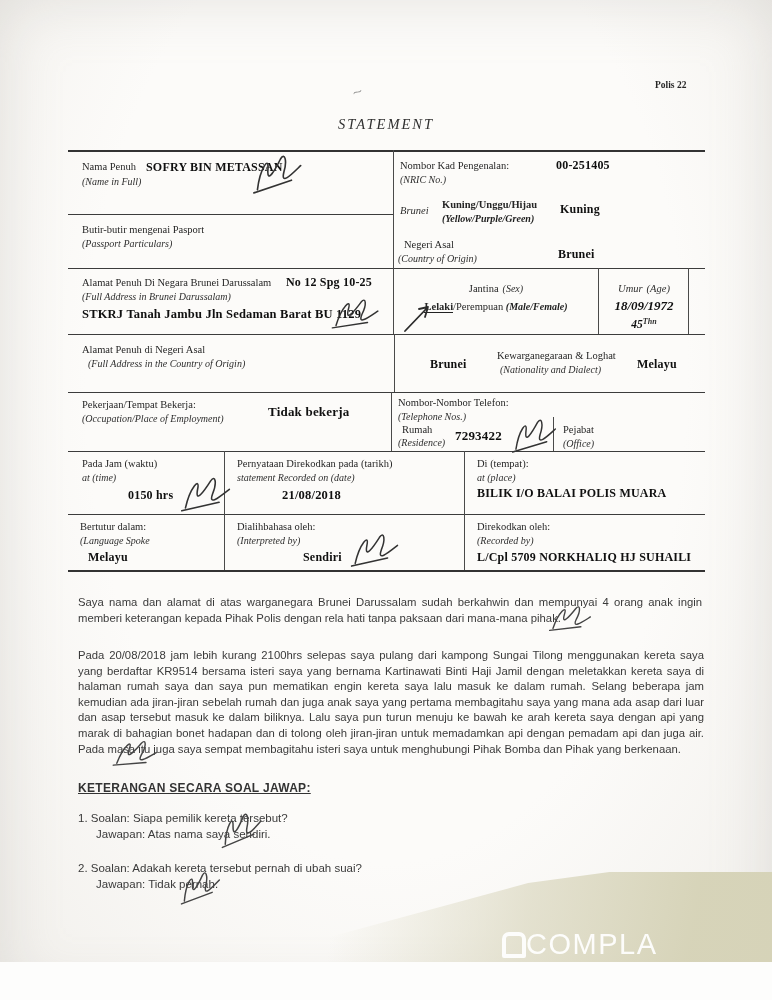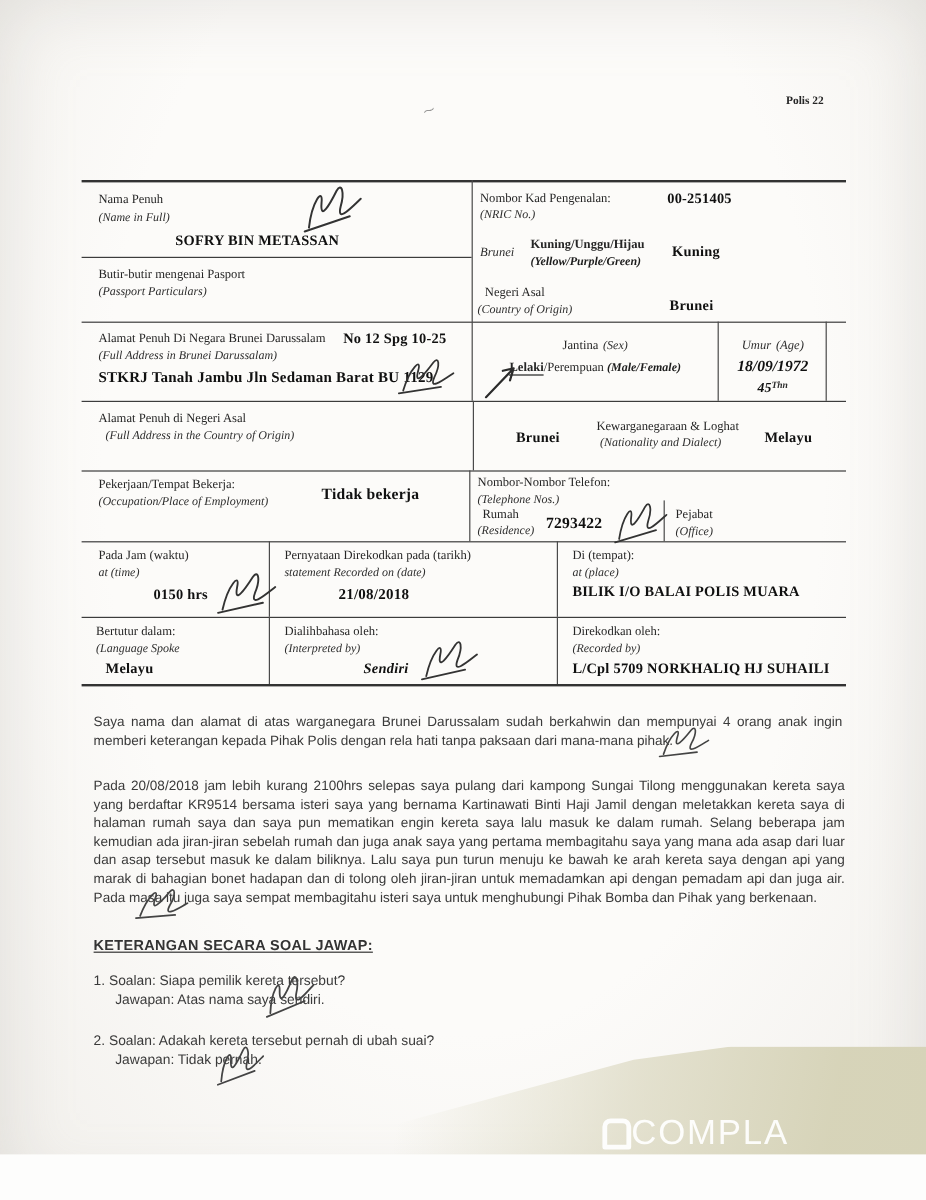--- a/index.html
+++ b/index.html
@@ -46,20 +46,21 @@
   .wm-icon{width:24px;height:26px;border:4px solid rgba(255,255,255,0.92);
         border-radius:7px 7px 2px 2px;box-sizing:border-box;}
   .wm-text{font-family:"Liberation Sans",sans-serif;font-size:29px;font-weight:500;letter-spacing:1.5px;}
 </style>
 </head>
 <body>
 
 <div id="page">
 
   <span class="pos lm" style="left:655px;top:80px;font-weight:bold;font-size:9.5px;">Polis 22</span>
+  <div class="subtitle" style="top:116px;">STATEMENT</div>
   <span class="pos" style="left:352px;top:84px;color:#777;font-size:10px;transform:rotate(-20deg);">⁓</span>
 
   <div class="hline thick" style="left:68px;top:150px;width:637px;"></div>
   <div class="hline" style="left:68px;top:214px;width:325px;"></div>
   <div class="hline" style="left:68px;top:268px;width:637px;"></div>
   <div class="hline" style="left:68px;top:334px;width:637px;"></div>
   <div class="hline" style="left:68px;top:392px;width:637px;"></div>
   <div class="hline" style="left:68px;top:451px;width:637px;"></div>
   <div class="hline" style="left:68px;top:514px;width:637px;"></div>
   <div class="hline thick" style="left:68px;top:570px;width:637px;"></div>
@@ -69,21 +70,21 @@
   <div class="vline" style="left:688px;top:268px;height:66px;"></div>
   <div class="vline" style="left:394px;top:334px;height:58px;"></div>
   <div class="vline" style="left:391px;top:392px;height:59px;"></div>
   <div class="vline" style="left:553px;top:417px;height:34px;"></div>
   <div class="vline" style="left:224px;top:451px;height:63px;"></div>
   <div class="vline" style="left:464px;top:451px;height:63px;"></div>
   <div class="vline" style="left:224px;top:514px;height:56px;"></div>
   <div class="vline" style="left:464px;top:514px;height:56px;"></div>
 
   <span class="pos lm" style="left:82px;top:161px;">Nama Penuh</span>
-  <span class="pos val" style="left:146px;top:160px;margin-top:33px;">SOFRY BIN METASSAN</span>
+  <span class="pos val" style="left:146px;top:160px;">SOFRY BIN METASSAN</span>
   <span class="pos le" style="left:82px;top:176px;">(Name in Full)</span>
 
   <span class="pos lm" style="left:82px;top:224px;">Butir-butir mengenai Pasport</span>
   <span class="pos le" style="left:82px;top:238px;">(Passport Particulars)</span>
 
   <span class="pos lm" style="left:400px;top:160px;">Nombor Kad Pengenalan:</span>
   <span class="pos le" style="left:400px;top:174px;">(NRIC No.)</span>
   <span class="pos val" style="left:556px;top:158px;">00-251405</span>
 
   <span class="pos le" style="left:400px;top:205px;font-size:10.5px;">Brunei</span>
@@ -149,21 +150,21 @@
   <span class="pos lm" style="left:477px;top:458px;">Di (tempat):</span>
   <span class="pos le" style="left:477px;top:472px;">at (place)</span>
   <span class="pos val" style="left:477px;top:486px;">BILIK I/O BALAI POLIS MUARA</span>
 
   <span class="pos lm" style="left:80px;top:521px;">Bertutur dalam:</span>
   <span class="pos le" style="left:80px;top:535px;">(Language Spoke</span>
   <span class="pos val" style="left:88px;top:550px;">Melayu</span>
 
   <span class="pos lm" style="left:237px;top:521px;">Dialihbahasa oleh:</span>
   <span class="pos le" style="left:237px;top:535px;">(Interpreted by)</span>
-  <span class="pos val" style="left:303px;top:550px;font-style:italic;">Sendiri</span>
+  <span class="pos val" style="left:303px;top:550px;">Sendiri</span>
 
   <span class="pos lm" style="left:477px;top:521px;">Direkodkan oleh:</span>
   <span class="pos le" style="left:477px;top:535px;">(Recorded by)</span>
   <span class="pos val" style="left:477px;top:550px;width:228px;overflow:hidden;">L/Cpl 5709 NORKHALIQ HJ SUHAILI</span>
 
   <div class="para" style="left:78px;top:595px;width:624px;">Saya nama dan alamat di atas warganegara Brunei Darussalam sudah berkahwin dan mempunyai 4 orang anak ingin memberi keterangan kepada Pihak Polis dengan rela hati tanpa paksaan dari mana-mana pihak.</div>
   <div class="para" style="left:78px;top:648px;width:626px;">Pada 20/08/2018 jam lebih kurang 2100hrs selepas saya pulang dari kampong Sungai Tilong menggunakan kereta saya yang berdaftar KR9514 bersama isteri saya yang bernama Kartinawati Binti Haji Jamil dengan meletakkan kereta saya di halaman rumah saya dan saya pun mematikan engin kereta saya lalu masuk ke dalam rumah. Selang beberapa jam kemudian ada jiran-jiran sebelah rumah dan juga anak saya yang pertama  membagitahu saya yang mana ada asap dari luar dan asap tersebut masuk ke dalam biliknya. Lalu saya pun turun  menuju ke bawah ke arah kereta saya dengan api yang marak di bahagian bonet hadapan dan di tolong oleh jiran-jiran untuk memadamkan api dengan pemadam api dan juga air. Pada masa itu juga saya sempat membagitahu isteri saya untuk menghubungi Pihak Bomba dan Pihak yang berkenaan.</div>
 
   <div class="heading" style="left:78px;top:781px;">KETERANGAN SECARA SOAL JAWAP:</div>
 

